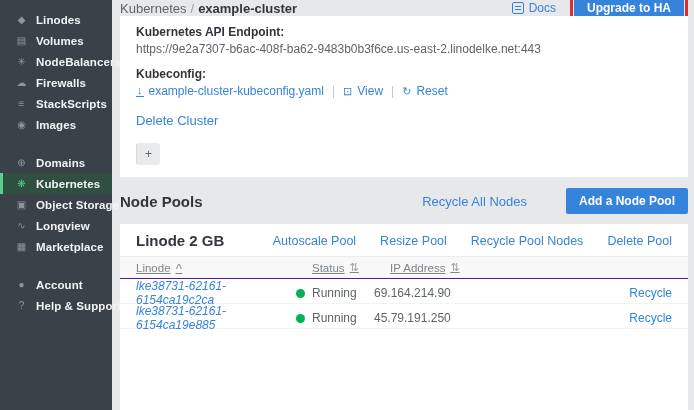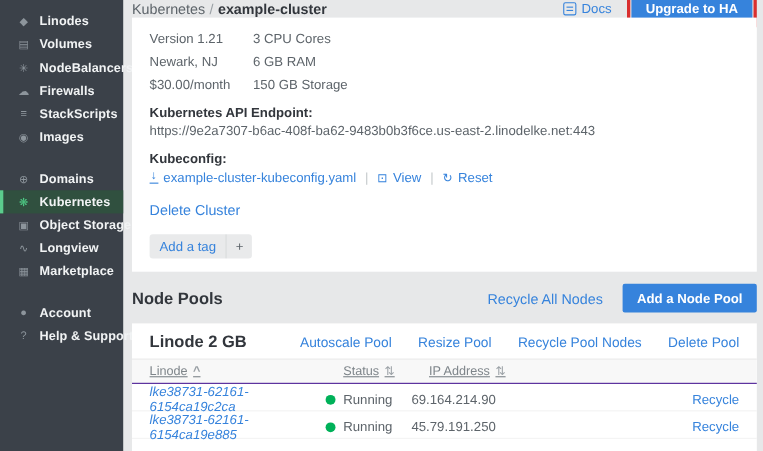--- a/index.html
+++ b/index.html
@@ -74,21 +74,21 @@
   .delete-link { color:#3683dc; font-size:13px; margin-top:15px; cursor:pointer; display:inline-block; }
   .tag-chip {
     margin-top:15px; display:inline-flex; align-items:stretch;
     background:#e9eaeb; border-radius:3px; overflow:hidden; cursor:pointer;
   }
   .tag-chip .tag-text { color:#3683dc; padding:4px 9px; }
   .tag-chip .tag-plus { color:#5d646a; padding:4px 8px; border-left:1px solid #d9dbdc; }
   
   .pools-bar { display:flex; align-items:center; justify-content:space-between; margin:11px 0 10px; }
   .pools-title { font-size:15px; font-weight:700; color:#32363c; }
-  .pools-bar-right { display:flex; align-items:center; }
+  .pools-bar-right { display:flex; align-items:center;gap:21px; }
   .recycle-all { color:#3683dc; font-size:13px; margin-right:18px; cursor:pointer; }
   .pool-panel { flex:1; }
   .pool-head { display:flex; align-items:center; justify-content:space-between; padding:8px 16px 7px;text-align:center; }
   .pool-name { font-size:15px; font-weight:700; }
   .pool-links { display:flex; }
   .pool-link { color:#3683dc; font-size:12.5px; margin-left:24px; cursor:pointer; white-space:nowrap; }
   .tbl-header, .tbl-row {
     display:grid; grid-template-columns:176px 78px 1fr 86px; align-items:center;
   }
   .tbl-header {
@@ -181,45 +181,36 @@
         <span class="docs-icon"></span>
         <span>Docs</span>
       </span>
       <span class="annotation-box">
         <button class="btn-blue">Upgrade to HA</button>
       </span>
     </div>
   </div>
 
   <section class="panel cluster-panel">
-    <div class="summary-grid">
-      <span>Version 1.21</span>
-      <span>3 CPU Cores</span>
-      <span>Newark, NJ</span>
-      <span>6 GB RAM</span>
-      <span>$30.00/month</span>
-      <span>150 GB Storage</span>
-    </div>
     <div class="section-label">Kubernetes API Endpoint:</div>
     <div class="api-url">https://9e2a7307-b6ac-408f-ba62-9483b0b3f6ce.us-east-2.linodelke.net:443</div>
     <div class="section-label">Kubeconfig:</div>
     <div class="kubeconfig-row">
       <span class="kc-icon dl-icon">↓</span>
       <span class="kc-link">example-cluster-kubeconfig.yaml</span>
       <span class="kc-sep">|</span>
       <span class="kc-icon">⊡</span>
       <span class="kc-link">View</span>
       <span class="kc-sep">|</span>
       <span class="kc-icon">↻</span>
       <span class="kc-link">Reset</span>
     </div>
     <span class="delete-link">Delete Cluster</span>
     <br>
     <span class="tag-chip">
-      <span class="tag-text">Add a tag</span>
       <span class="tag-plus">+</span>
     </span>
   </section>
 
   <div class="pools-bar">
     <span class="pools-title">Node Pools</span>
     <span class="pools-bar-right">
       <span class="recycle-all">Recycle All Nodes</span>
       <button class="btn-blue">Add a Node Pool</button>
     </span>

